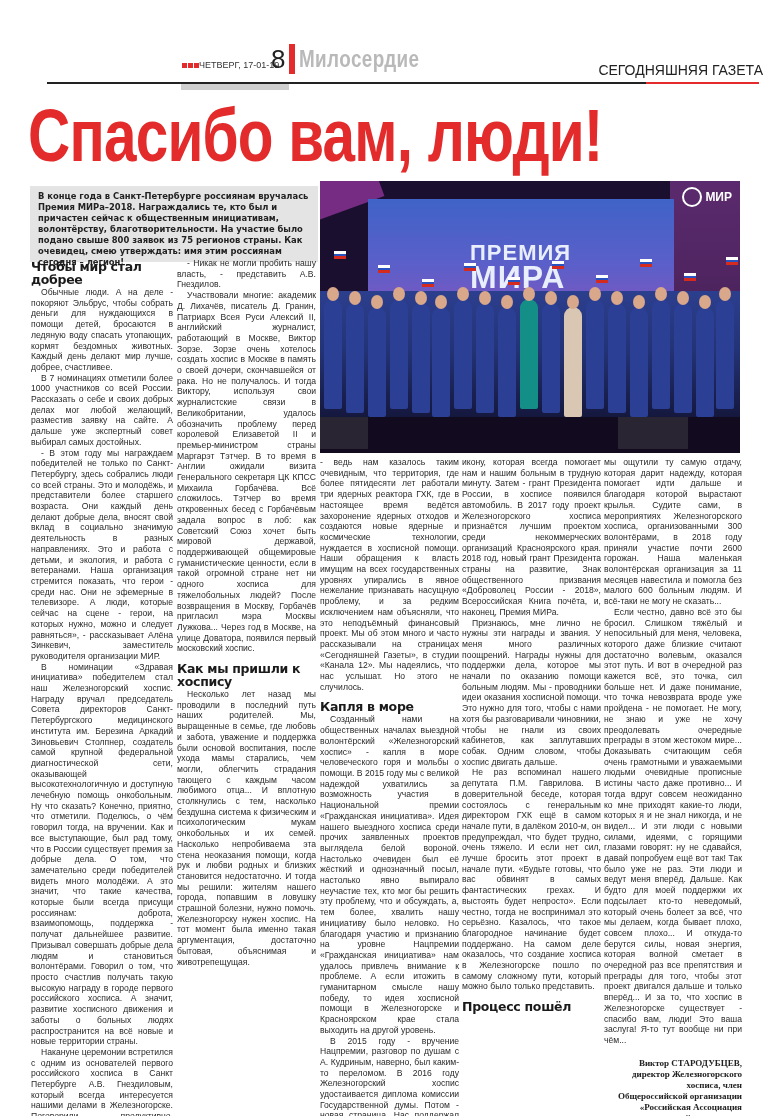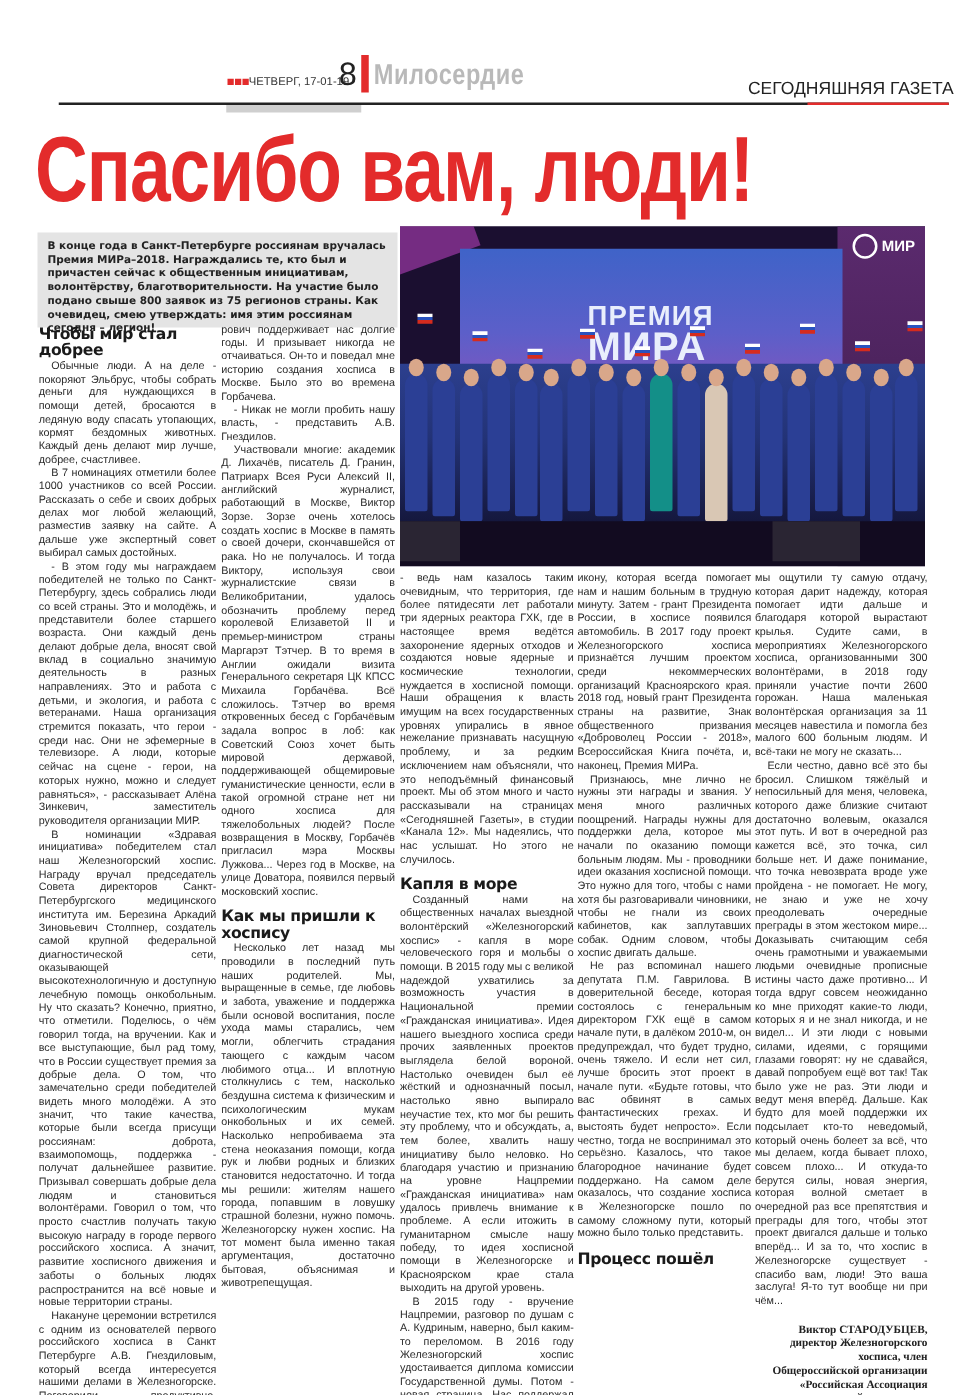--- a/index.html
+++ b/index.html
@@ -148,21 +148,20 @@
 <div class="col c1">
   <h3>Чтобы мир стал добрее</h3>
   <p>Обычные люди. А на деле - покоряют Эльбрус, чтобы собрать деньги для нуждающихся в помощи детей, бросаются в ледяную воду спасать утопающих, кормят бездомных животных. Каждый день делают мир лучше, добрее, счастливее.</p>
   <p>В 7 номинациях отметили более 1000 участников со всей России. Рассказать о себе и своих добрых делах мог любой желающий, разместив заявку на сайте. А дальше уже экспертный совет выбирал самых достойных.</p>
   <p>- В этом году мы награждаем победителей не только по Санкт-Петербургу, здесь собрались люди со всей страны. Это и молодёжь, и представители более старшего возраста. Они каждый день делают добрые дела, вносят свой вклад в социально значимую деятельность в разных направлениях. Это и работа с детьми, и экология, и работа с ветеранами. Наша организация стремится показать, что герои - среди нас. Они не эфемерные в телевизоре. А люди, которые сейчас на сцене - герои, на которых нужно, можно и следует равняться», - рассказывает Алёна Зинкевич, заместитель руководителя организации МИР.</p>
   <p>В номинации «Здравая инициатива» победителем стал наш Железногорский хоспис. Награду вручал председатель Совета директоров Санкт-Петербургского медицинского института им. Березина Аркадий Зиновьевич Столпнер, создатель самой крупной федеральной диагностической сети, оказывающей высокотехнологичную и доступную лечебную помощь онкобольным. Ну что сказать? Конечно, приятно, что отметили. Поделюсь, о чём говорил тогда, на вручении. Как и все выступающие, был рад тому, что в России существует премия за добрые дела. О том, что замечательно среди победителей видеть много молодёжи. А это значит, что такие качества, которые были всегда присущи россиянам: доброта, взаимопомощь, поддержка - получат дальнейшее развитие. Призывал совершать добрые дела людям и становиться волонтёрами. Говорил о том, что просто счастлив получать такую высокую награду в городе первого российского хосписа. А значит, развитие хосписного движения и заботы о больных людях распространится на всё новые и новые территории страны.</p>
   <p>Накануне церемонии встретился с одним из основателей первого российского хосписа в Санкт Петербурге А.В. Гнездиловым, который всегда интересуется нашими делами в Железногорске. Поговорили продуктивно. Наметили новые планы и идеи, которые, надеюсь, получат своё воплощение. Андрей Владими-</p>
 </div>
 
 <div class="col c2">
-  <p style="text-indent:0">рович поддерживает нас долгие годы. И призывает никогда не отчаиваться. Он-то и поведал мне историю создания хосписа в Москве. Было это во времена Горбачева.</p>
   <p>- Никак не могли пробить нашу власть, - представить А.В. Гнездилов.</p>
   <p>Участвовали многие: академик Д. Лихачёв, писатель Д. Гранин, Патриарх Всея Руси Алексий II, английский журналист, работающий в Москве, Виктор Зорзе. Зорзе очень хотелось создать хоспис в Москве в память о своей дочери, скончавшейся от рака. Но не получалось. И тогда Виктору, используя свои журналистские связи в Великобритании, удалось обозначить проблему перед королевой Елизаветой II и премьер-министром страны Маргарэт Тэтчер. В то время в Англии ожидали визита Генерального секретаря ЦК КПСС Михаила Горбачёва. Всё сложилось. Тэтчер во время откровенных бесед с Горбачёвым задала вопрос в лоб: как Советский Союз хочет быть мировой державой, поддерживающей общемировые гуманистические ценности, если в такой огромной стране нет ни одного хосписа для тяжелобольных людей? После возвращения в Москву, Горбачёв пригласил мэра Москвы Лужкова... Через год в Москве, на улице Доватора, появился первый московский хоспис.</p>
   <h3 style="margin-top:8px">Как мы пришли к хоспису</h3>
   <p>Несколько лет назад мы проводили в последний путь наших родителей. Мы, выращенные в семье, где любовь и забота, уважение и поддержка были основой воспитания, после ухода мамы старались, чем могли, облегчить страдания тающего с каждым часом любимого отца... И вплотную столкнулись с тем, насколько бездушна система к физическим и психологическим мукам онкобольных и их семей. Насколько непробиваема эта стена неоказания помощи, когда рук и любви родных и близких становится недостаточно. И тогда мы решили: жителям нашего города, попавшим в ловушку страшной болезни, нужно помочь. Железногорску нужен хоспис. На тот момент была именно такая аргументация, достаточно бытовая, объяснимая и животрепещущая.</p>
 
 </div>
 
 <div class="col c3">
   <p style="text-indent:0">- ведь нам казалось таким очевидным, что территория, где более пятидесяти лет работали три ядерных реактора ГХК, где в настоящее время ведётся захоронение ядерных отходов и создаются новые ядерные и космические технологии, нуждается в хосписной помощи. Наши обращения к власть имущим на всех государственных уровнях упирались в явное нежелание признавать насущную проблему, и за редким исключением нам объясняли, что это неподъёмный финансовый проект. Мы об этом много и часто рассказывали на страницах «Сегодняшней Газеты», в студии «Канала 12». Мы надеялись, что нас услышат. Но этого не случилось.</p>
   <h3 style="margin-top:8px">Капля в море</h3>

